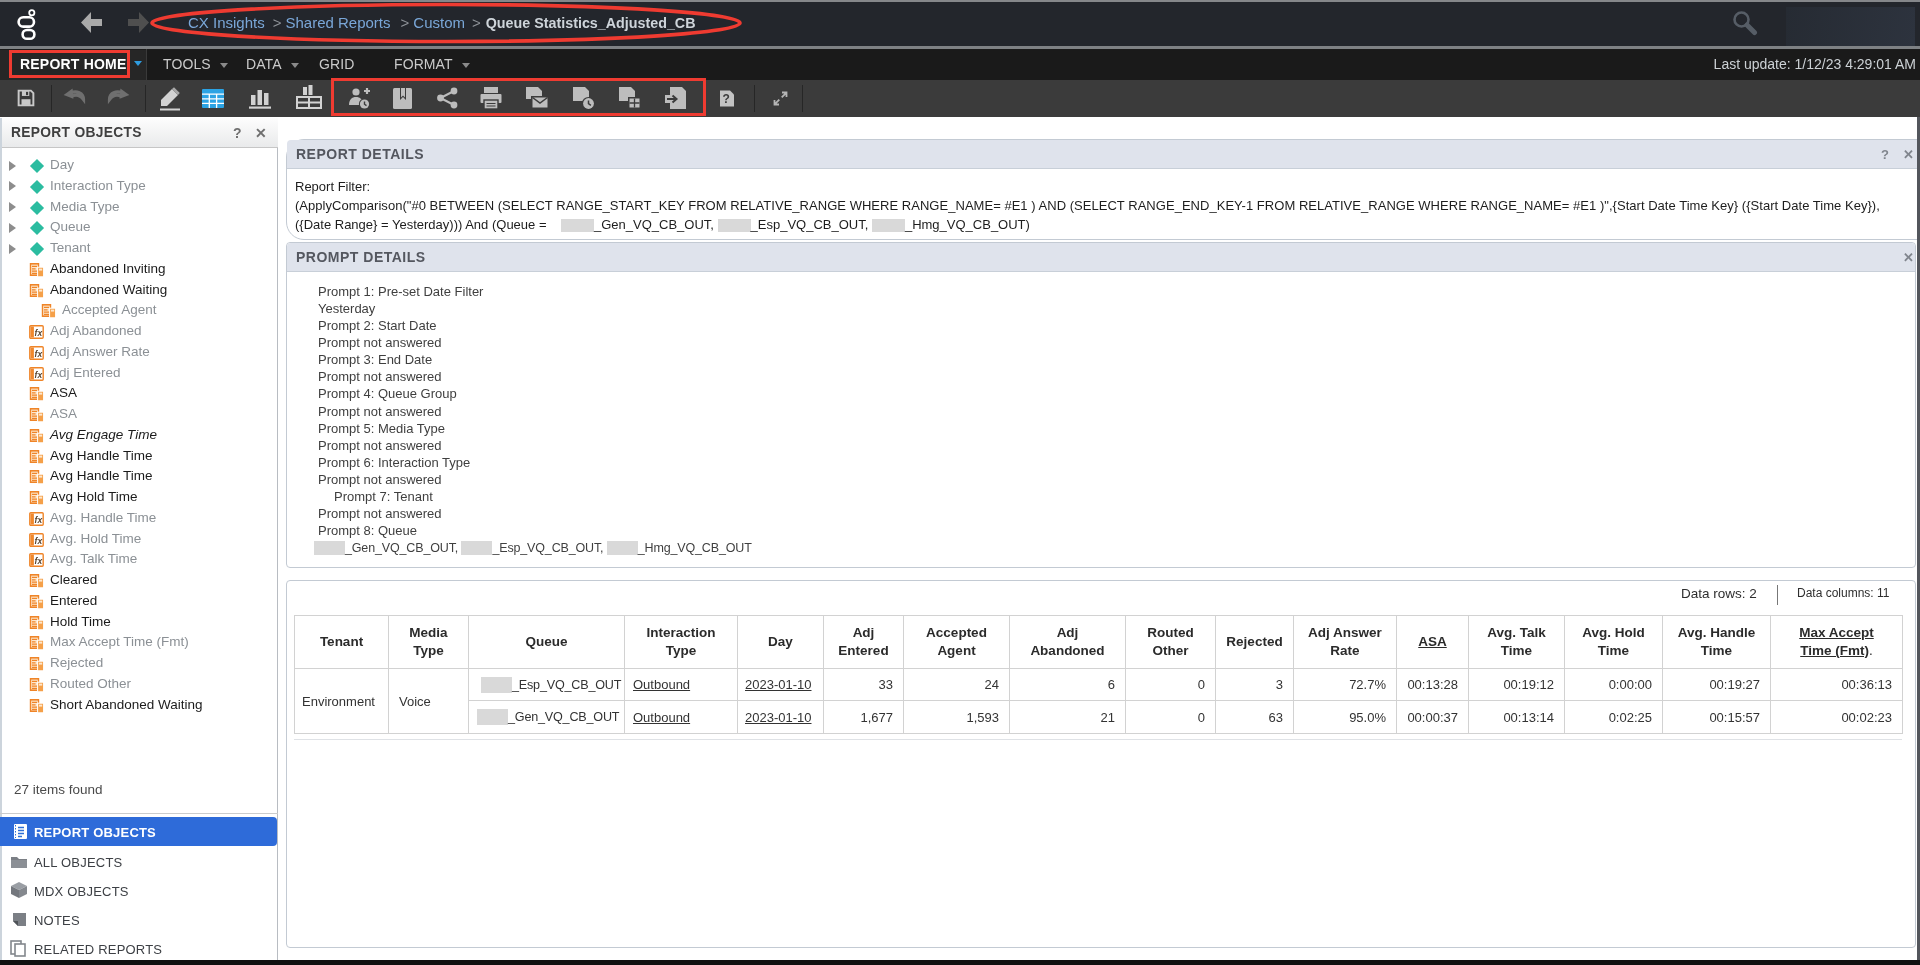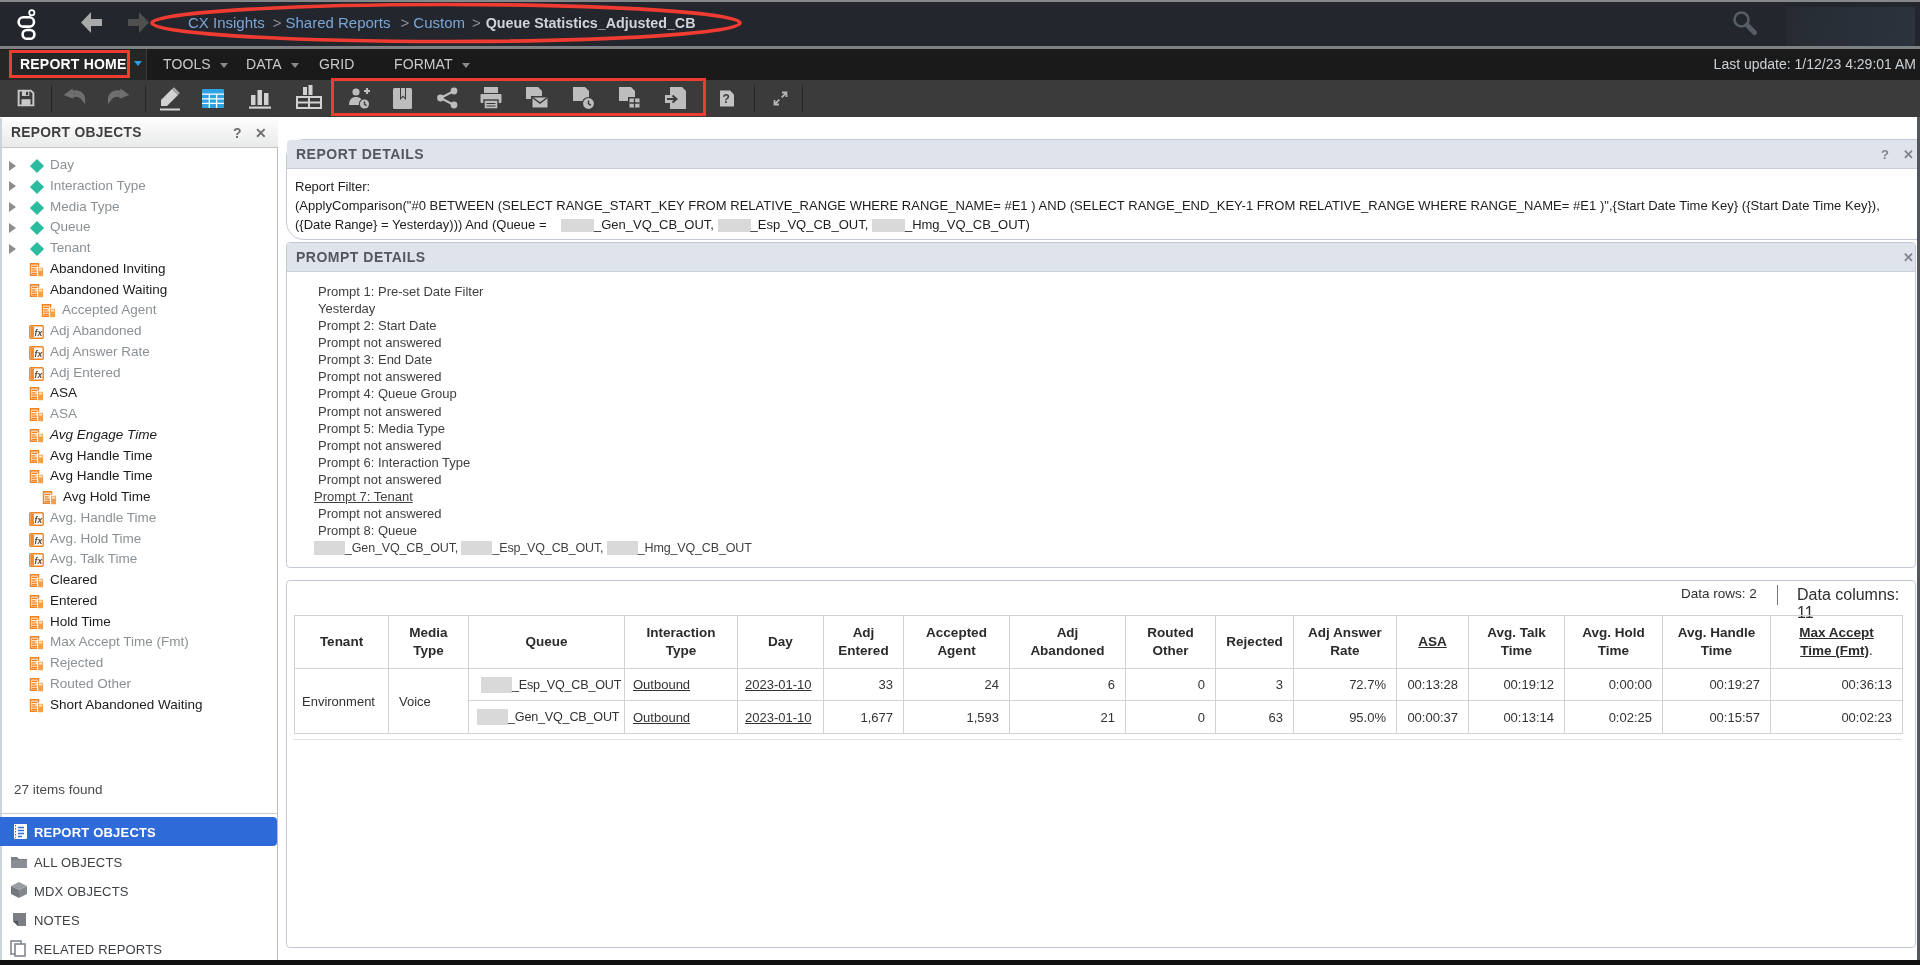--- a/index.html
+++ b/index.html
@@ -360,21 +360,21 @@
       <div class="abs" style="left:0;top:467.3px;width:278px;height:20px;">
         <svg width="16" height="16" viewBox="0 0 16 16" style="position:absolute;left:29px;top:2px;">
           <rect x="0.8" y="1" width="9.4" height="13" fill="#ef8427"></rect>
           <rect x="2.2" y="2.6" width="6.6" height="9.8" fill="#fde7cd"></rect>
           <path d="M3 4.4 h5 M3 6.8 h3.6 M3 9.2 h5 M3 11.4 h5" stroke="#ef8427" stroke-width="1.3" fill="none"></path>
           <rect x="8.6" y="5.2" width="6" height="9.6" fill="#f5a049" stroke="#fff" stroke-width="1"></rect>
           <rect x="10" y="6.6" width="3.2" height="2" fill="#fde7cd"></rect>
         </svg>
         <span class="treelabel tl-black" style="position:absolute;left:50px;top:1px;">Avg Handle Time</span>
       </div>
-      <div class="abs" style="left:0;top:488.0px;width:331px;height:20px;margin-left:13px;">
+      <div class="abs" style="left:0;top:488.0px;width:331px;height:20px;">
         <svg width="16" height="16" viewBox="0 0 16 16" style="position:absolute;left:29px;top:2px;">
           <rect x="0.8" y="1" width="9.4" height="13" fill="#ef8427"></rect>
           <rect x="2.2" y="2.6" width="6.6" height="9.8" fill="#fde7cd"></rect>
           <path d="M3 4.4 h5 M3 6.8 h3.6 M3 9.2 h5 M3 11.4 h5" stroke="#ef8427" stroke-width="1.3" fill="none"></path>
           <rect x="8.6" y="5.2" width="6" height="9.6" fill="#f5a049" stroke="#fff" stroke-width="1"></rect>
           <rect x="10" y="6.6" width="3.2" height="2" fill="#fde7cd"></rect>
         </svg>
         <span class="treelabel tl-black" style="position:absolute;left:50px;top:1px;">Avg Hold Time</span>
       </div>
       <div class="abs" style="left:0;top:508.8px;width:278px;height:20px;">
@@ -537,31 +537,31 @@
         <div class="ptext abs" style="left:31px;top:75.1px;">Prompt 2: Start Date</div>
         <div class="ptext abs" style="left:31px;top:92.2px;">Prompt not answered</div>
         <div class="ptext abs" style="left:31px;top:109.3px;">Prompt 3: End Date</div>
         <div class="ptext abs" style="left:31px;top:126.3px;">Prompt not answered</div>
         <div class="ptext abs" style="left:31px;top:143.4px;">Prompt 4: Queue Group</div>
         <div class="ptext abs" style="left:31px;top:160.5px;">Prompt not answered</div>
         <div class="ptext abs" style="left:31px;top:177.6px;">Prompt 5: Media Type</div>
         <div class="ptext abs" style="left:31px;top:194.6px;">Prompt not answered</div>
         <div class="ptext abs" style="left:31px;top:211.7px;">Prompt 6: Interaction Type</div>
         <div class="ptext abs" style="left:31px;top:228.8px;">Prompt not answered</div>
-        <div class="ptext abs" style="left:27px;top:245.8px;text-decoration:underline;">Prompt 7: Tenant</div>
+        <div class="ptext abs" style="left:47px;top:245.8px;">Prompt 7: Tenant</div>
         <div class="ptext abs" style="left:31px;top:262.9px;">Prompt not answered</div>
         <div class="ptext abs" style="left:31px;top:280.0px;">Prompt 8: Queue</div>
         <div class="ptext abs" style="left:31px;top:297.1px;"><span style="font-size:12.5px;letter-spacing:-0.15px;margin-left:-4px;"><span class="redact" style="width:31px;height:14px;"></span>_Gen_VQ_CB_OUT, <span class="redact" style="width:31px;height:14px;"></span>_Esp_VQ_CB_OUT, <span class="redact" style="width:31px;height:14px;"></span>_Hmg_VQ_CB_OUT</span></div>
       </div>
   </div>
 
   <div class="panel" style="left:286px;top:580px;width:1630px;height:368px;">
     <div class="abs" style="left:1394px;top:5px;font-size:13.5px;color:#2e2e2e;">Data rows: 2</div>
     <div class="abs" style="left:1490px;top:4px;width:1px;height:20px;background:#777;"></div>
-    <div class="abs" style="left:1510px;top:5px;font-size:16px;color:#2e2e2e;">Data columns: 11</div>
+    <div class="abs" style="left:1510px;top:5px;font-size:12px;color:#2e2e2e;">Data columns: 11</div>
   </div>
 
   <table id="grid">
     <colgroup>
         <col style="width:94px">
         <col style="width:80px">
         <col style="width:156px">
         <col style="width:113px">
         <col style="width:86px">
         <col style="width:80px">

